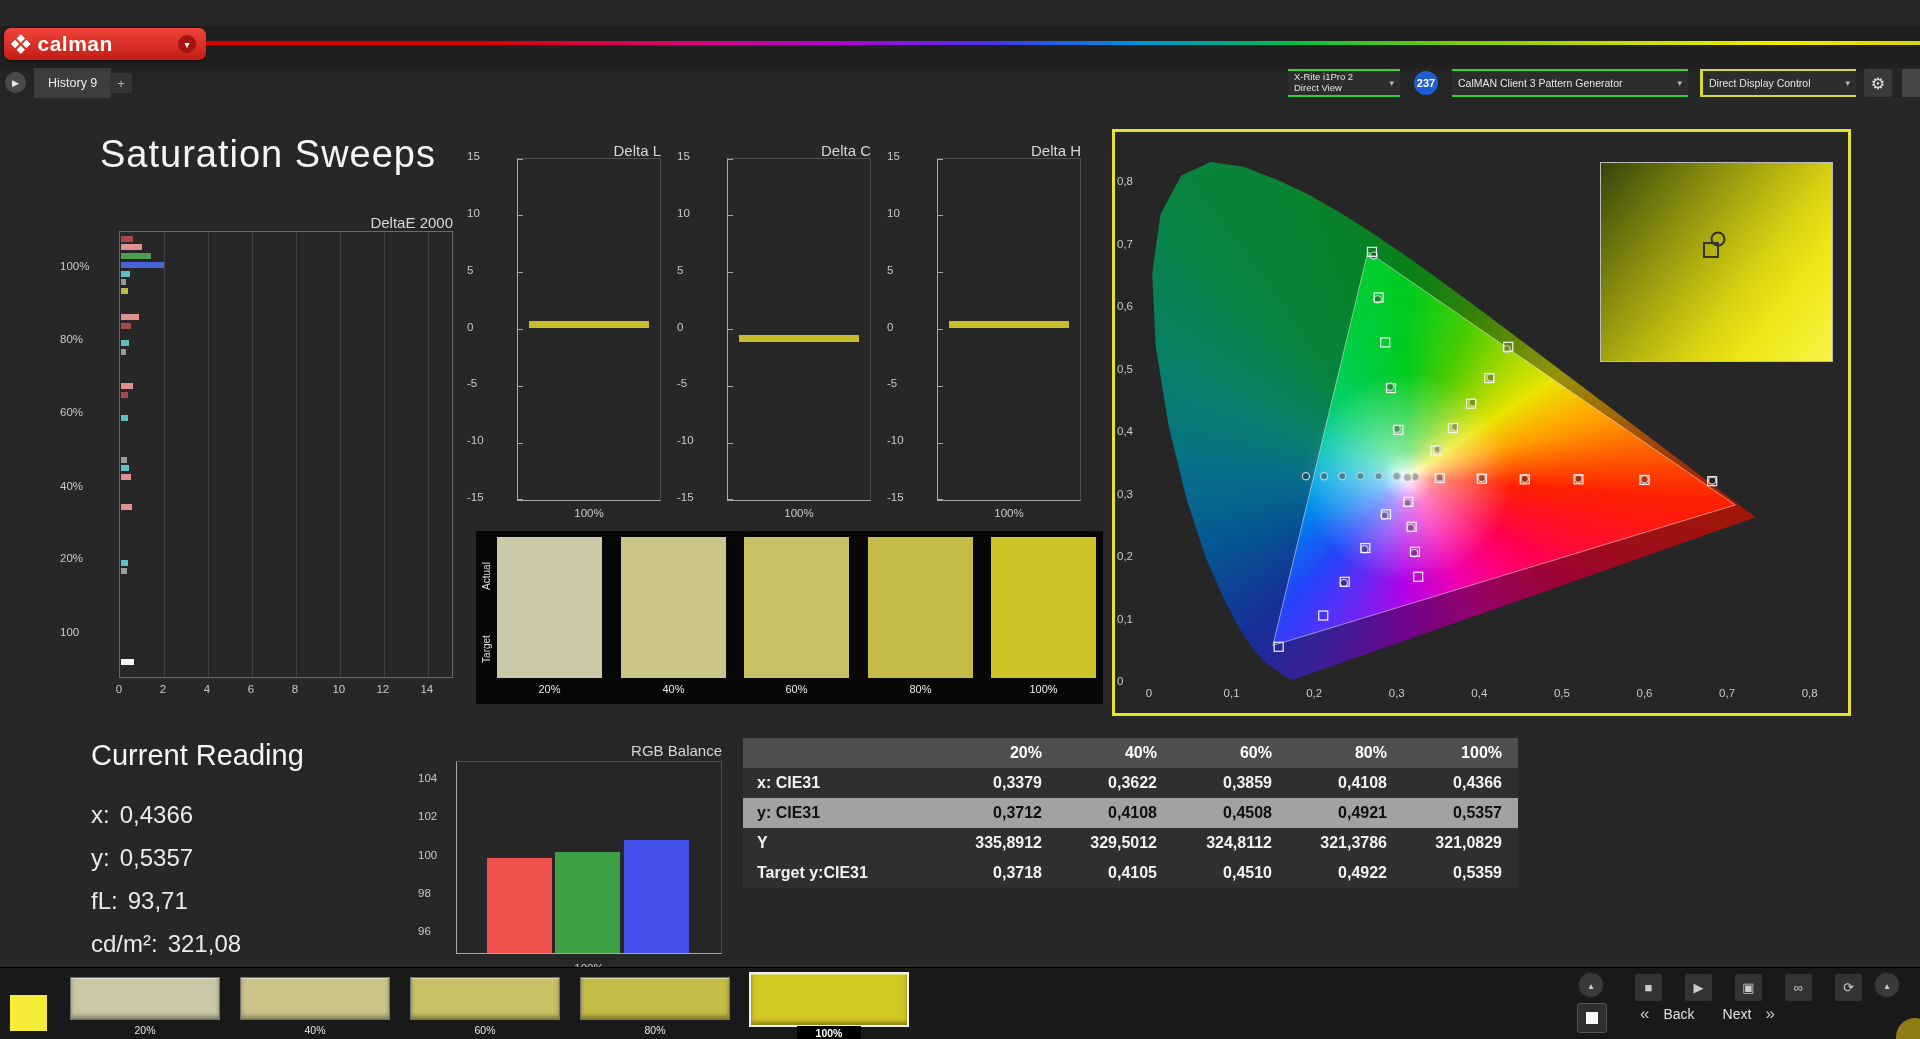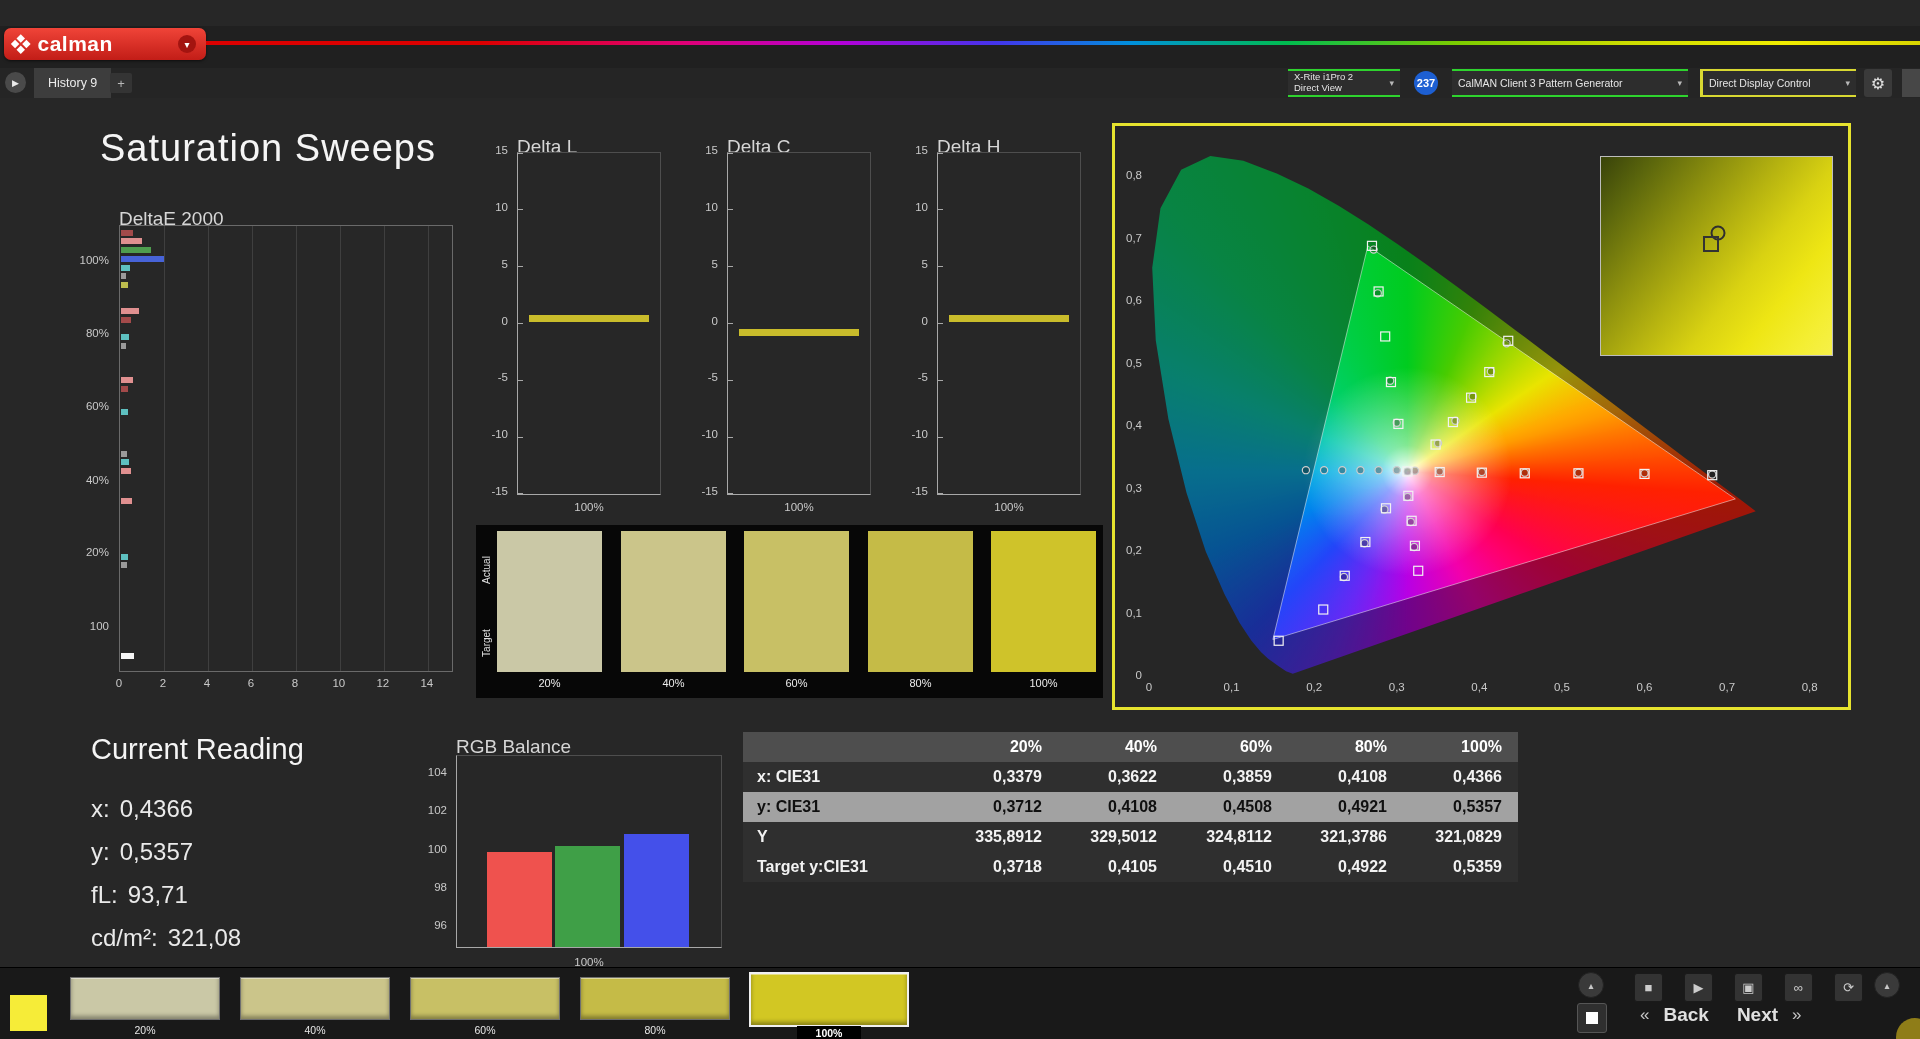--- a/index.html
+++ b/index.html
@@ -42,25 +42,25 @@
   .dd-meter{left:1288px;width:112px;font-size:9.5px;line-height:1.15;}
   .dd-pgen{left:1452px;width:236px;font-size:10.5px;}
   .dd-ddc{left:1700px;width:156px;font-size:10.5px;border-top-color:#d8d832;border-bottom-color:#d8d832;border-left:3px solid #d8d832;}
   .badge{position:absolute;left:1414px;top:3px;width:24px;height:24px;border-radius:50%;background:#1d5fd2;color:#fff;
          font-size:11px;font-weight:bold;display:flex;align-items:center;justify-content:center;}
   .gear-btn{position:absolute;left:1864px;top:1px;width:28px;height:28px;background:#3a3a3a;color:#e0e0e0;font-size:16px;
             display:flex;align-items:center;justify-content:center;border-radius:3px;}
   .edge-btn{position:absolute;left:1902px;top:1px;width:18px;height:28px;background:#474747;}
 
   
-  .main{position:absolute;left:0;top:103px;width:1660px;height:869px;background:#272727;}
+  .main{position:absolute;left:0;top:109px;width:1660px;height:869px;background:#272727;}
   .page-title{position:absolute;left:100px;top:24px;font-size:38px;font-weight:400;color:#f5f5f5;letter-spacing:1px;}
-  .chart-title{position:absolute;text-align:left;font-size:19px;color:#d6d6d6;}
+  .chart-title{position:absolute;text-align:right;font-size:15px;color:#d6d6d6;}
   .tick{position:absolute;font-size:11.5px;color:#c9c9c9;white-space:nowrap;}
-  .ylab{width:100%;text-align:right;box-sizing:border-box;padding-right:3px;}
+  .ylab{width:100%;text-align:left;box-sizing:border-box;padding-right:3px;}
 
   
   #deltae{position:absolute;left:60px;top:105px;width:400px;height:510px;}
   #deltae-plot{position:absolute;left:59px;top:17px;width:334px;height:447px;border:1px solid #6a6a6a;box-sizing:border-box;}
   #deltae-ylabels{position:absolute;left:0;top:17px;width:52px;height:447px;}
   #deltae-xlabels{position:absolute;left:59px;top:469px;width:334px;height:16px;}
   .gridv{position:absolute;top:0;bottom:0;width:1px;background:#3f3f3f;}
   .hbar{position:absolute;left:1px;height:6px;}
   .xtick{width:28px;text-align:center;}
 
@@ -132,21 +132,21 @@
   .btile-label.sel{top:58px;width:64px;background:#000;color:#fff;font-weight:bold;padding:1px 0;}
   .round-btn{position:absolute;top:4px;width:24px;height:24px;border-radius:50%;background:#3a3a3a;color:#c8c8c8;
              font-size:10px;display:flex;align-items:center;justify-content:center;border:1px solid #222;}
   .sq-btn{position:absolute;top:5px;width:27px;height:27px;background:#333;border:1px solid #1a1a1a;border-radius:3px;
           color:#cccccc;font-size:13px;display:flex;align-items:center;justify-content:center;}
   .pattern-btn{position:absolute;left:1577px;top:35px;width:28px;height:28px;background:#2f2f2f;border:1px solid #555;
                border-radius:3px;display:flex;align-items:center;justify-content:center;}
   .pattern-inner{width:12px;height:12px;background:#fff;}
   .backnext{position:absolute;left:1640px;top:36px;display:flex;align-items:center;color:#e0e0e0;}
   .chev{font-size:17px;color:#c8c8c8;}
-  .bn-label{font-size:19px;font-weight:bold;margin:0 14px;}
+  .bn-label{font-size:14px;font-weight:normal;margin:0 14px;}
   .corner-circle{position:absolute;left:1896px;top:50px;width:38px;height:38px;border-radius:50%;background:#8f7d18;}
 </style>
 </head>
 <body>
 
 <div class="screen">
 
 
   <div class="header-row">
     <div class="logo-pill">

